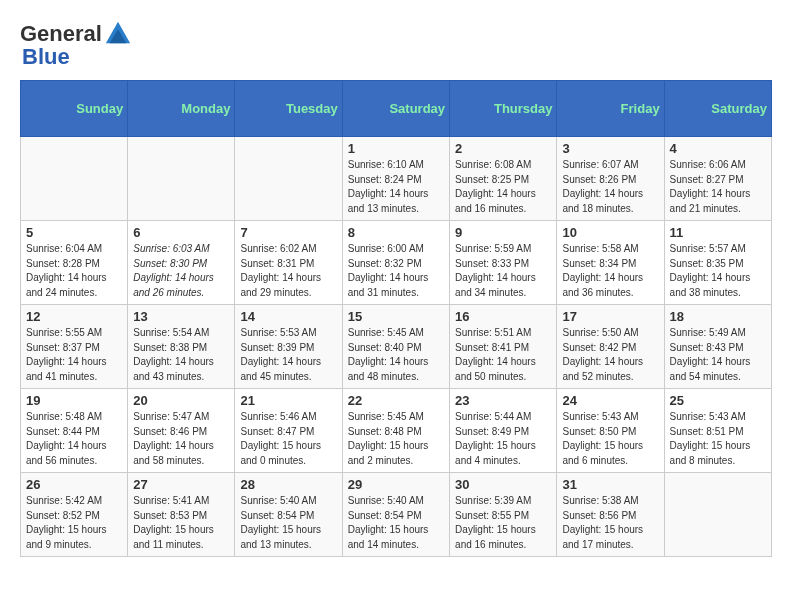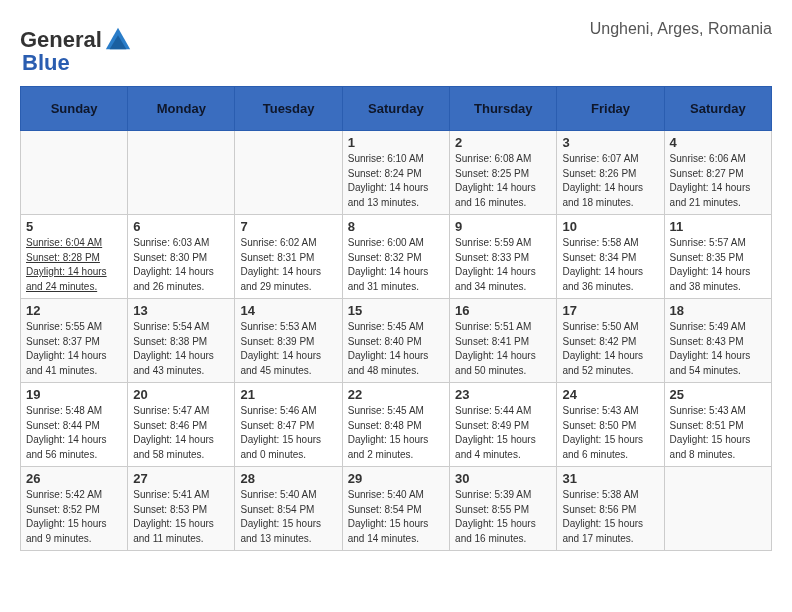--- a/index.html
+++ b/index.html
@@ -19,21 +19,20 @@
     .logo {
       display: flex;
       flex-direction: column;
       align-items: flex-start;
     }
     .logo-text {
       display: flex;
       align-items: center;
       font-size: 22px;
       font-weight: bold;
-      margin-top: 6px;
     }
     .logo-general {
       color: #333;
     }
     .logo-blue {
       color: #2a5db0;
     }
     .logo-icon {
       width: 28px;
       height: 28px;
@@ -51,24 +50,24 @@
       font-size: 16px;
       color: #555;
     }
     .calendar {
       width: 100%;
       border-collapse: collapse;
       border: 1px solid #ccc;
     }
     .calendar th {
       background-color: #3a6dbf;
-      color: #0f172a;
-      padding: 14px 4px;
+      color: #86efac;
+      padding: 20px 4px;
       font-size: 13px;
-      text-align: center;
+      text-align: right;
       border: 1px solid #2a5db0;
     }
     .calendar td {
       border: 1px solid #ccc;
       vertical-align: top;
       padding: 4px 5px;
       width: 108px;
       min-height: 80px;
       font-size: 11px;
       color: #333;
@@ -107,21 +106,20 @@
       <svg class="logo-icon" viewBox="0 0 30 30" xmlns="http://www.w3.org/2000/svg">
         <polygon points="15,2 28,25 2,25" fill="#2a7dc9"></polygon>
         <polygon points="15,10 24,25 6,25" fill="#1a5fa0"></polygon>
       </svg>
     </div>
     <div style="margin-top:-4px; margin-left:2px;">
       <span class="logo-blue" style="font-size:22px;font-weight:bold;color:#2a5db0;margin-top:28px;">Blue</span>
     </div>
   </div>
   <div class="title-section">
-    <div class="location">Ungheni, Arges, Romania</div>
   </div>
 </div>
 
 <table class="calendar">
   <thead>
     <tr>
     <th>Sunday</th>
         <th>Monday</th>
         <th>Tuesday</th>
         <th>Saturday</th>
@@ -160,28 +158,28 @@
           <div class="day-num">4</div>
           <div class="day-info" style="white-space: pre-line;">Sunrise: 6:06 AM
 Sunset: 8:27 PM
 Daylight: 14 hours
 and 21 minutes.</div>
         </td>
       </tr>
       <tr>
         <td>
           <div class="day-num">5</div>
-          <div class="day-info" style="white-space: pre-line; text-decoration: underline;">Sunrise: 6:04 AM
+          <div class="day-info" style="white-space: pre-line;">Sunrise: 6:04 AM
 Sunset: 8:28 PM
 Daylight: 14 hours
 and 24 minutes.</div>
         </td>
         <td>
           <div class="day-num">6</div>
-          <div class="day-info" style="white-space: pre-line;">Sunrise: 6:03 AM
+          <div class="day-info" style="white-space: pre-line; font-style: italic;">Sunrise: 6:03 AM
 Sunset: 8:30 PM
 Daylight: 14 hours
 and 26 minutes.</div>
         </td>
         <td>
           <div class="day-num">7</div>
           <div class="day-info" style="white-space: pre-line;">Sunrise: 6:02 AM
 Sunset: 8:31 PM
 Daylight: 14 hours
 and 29 minutes.</div>

